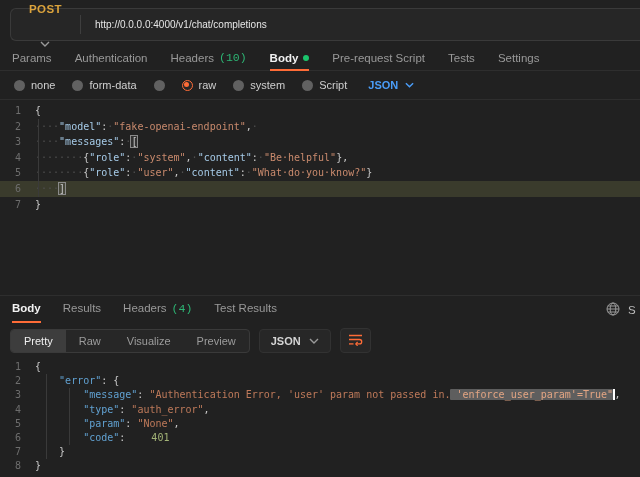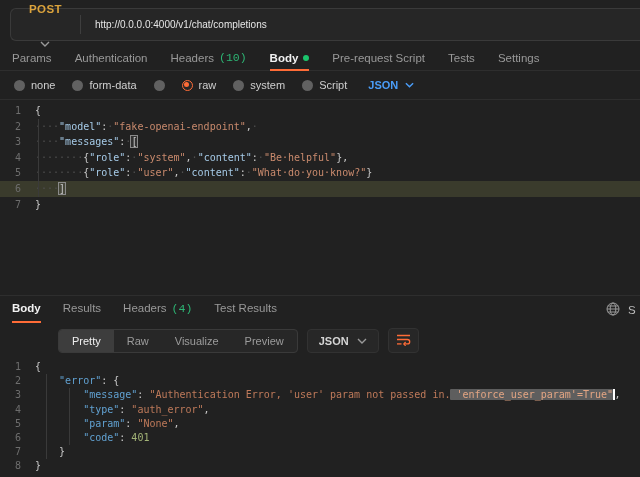--- a/index.html
+++ b/index.html
@@ -46,41 +46,41 @@
   .editor-request { height:195px; padding-top:3px; font-size:10px; }
   .editor-request .code-line { line-height:15.6px; height:15.6px; }
   .editor-response { height:120px; padding-top:3px; font-size:10px; }
   .editor-response .code-line { line-height:14.2px; height:14.2px; }
   .code-line { display:flex; white-space:pre; }
   .code-line.hl { background:#3a3b2c; }
   .gutter { width:30px; text-align:right; padding-right:9px; color:#6d6d6d; flex:none; }
   .line-text { padding-left:5px; }
   .seg-ws   { color:#4f4f4f; }
   .seg-punc { color:#c8c8c8; }
-  .seg-num  { color:#a3b477; }
+  .seg-num  { color:#a3b477;margin-left:20px; }
   .seg-brkt { color:#c8c8c8; border:1px solid #8a8a8a; background:rgba(140,140,140,.15); margin:-1px; }
   .seg-sel  { background:#5e5e5e; color:#e3a583; border-radius:1px; }
   .seg-caret{ display:inline-block; width:1.5px; height:11px; background:#ffffff; vertical-align:text-bottom; }
   .editor-request .seg-key { color:#a6cbe8; }
   .editor-request .seg-str { color:#c98a6d; }
   .editor-response .seg-key { color:#61a1d1; }
   .editor-response .seg-str { color:#bf7a5a; }
   .indent-guide { position:absolute; width:1px; background:#3a3a3a; }
   
   .resp-header {
     display:flex; align-items:center; gap:22px; padding:0 12px; height:29px;
     border-top:1px solid #2e2e2e; position:relative;
   }
   .resp-header .tab { padding:4px 0 8px 0; }
   .resp-meta { position:absolute; right:0; top:0; bottom:0; display:flex; align-items:center; gap:8px; overflow:hidden; width:34px; }
   .globe { color:#9a9a9a; }
   .clipped-status { color:#bdbdbd; font-size:11.5px; }
   
   .resp-toolbar { display:flex; align-items:center; gap:9px; padding:0 10px; height:33px; }
-  .view-group { display:flex; border:1px solid #3a3a3a; background:#272727; border-radius:4px; overflow:hidden;margin-left:48px; }
+  .view-group { display:flex; border:1px solid #3a3a3a; background:#272727; border-radius:4px; overflow:hidden; }
   .view-seg { padding:5px 13px; color:#9c9c9c; font-size:11px; cursor:pointer; }
   .view-seg.active { background:#3d3d3d; color:#f0f0f0; }
   .resp-lang { display:flex; align-items:center; gap:8px; background:#272727; border:1px solid #323232; border-radius:4px; padding:5px 11px; color:#d5d5d5; font-size:11px; font-weight:bold; cursor:pointer; }
   .wrap-btn { background:#272727; border:1px solid #323232; border-radius:4px; padding:4px 7px; cursor:pointer; display:flex; align-items:center; }
 </style>
 </head>
 <body>
 
 <div class="url-row">
   <div class="url-bar">

